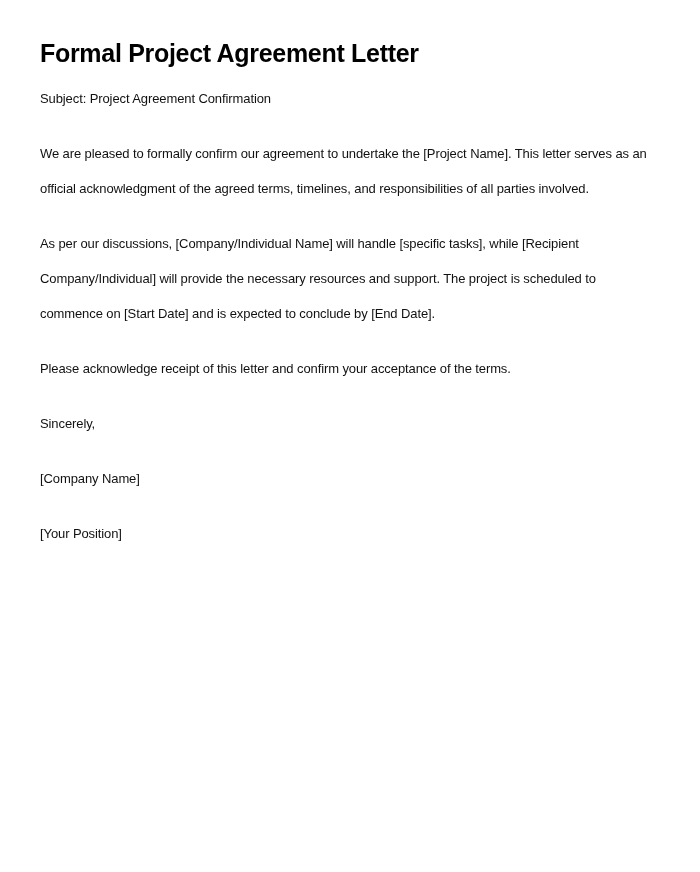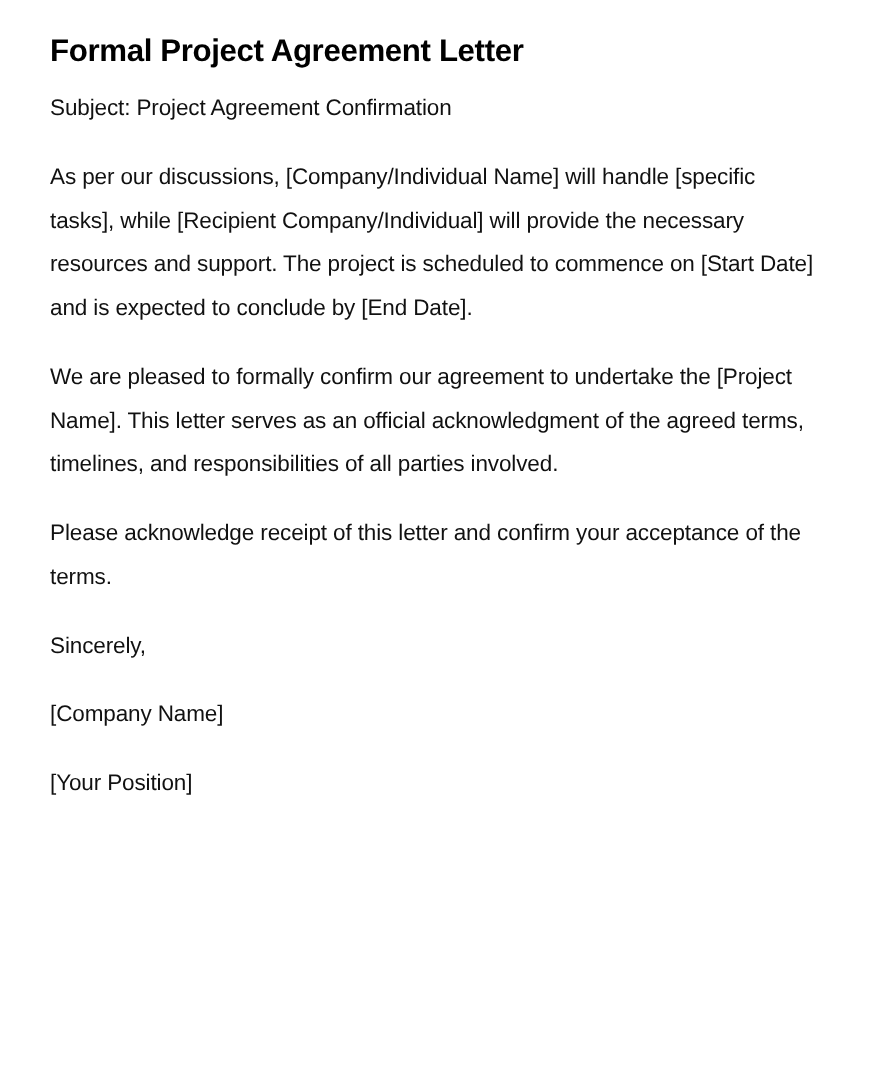--- a/index.html
+++ b/index.html
@@ -8,43 +8,43 @@
       background: #ffffff;
     }
     body {
       width: 700px;
       height: 872px;
       overflow: hidden;
       font-family: "Liberation Sans", sans-serif;
       color: #111111;
     }
     .page {
-      padding: 25px 40px 0 40px;
+      padding: 37px 40px 0 40px;
     }
     .title {
       font-family: "Liberation Sans", sans-serif;
       font-weight: bold;
       font-size: 25px;
       line-height: 32px;
       margin: 0 0 12px 0;
       letter-spacing: -0.3px;
       color: #000000;
     }
     .para {
-      font-size: 18px;
+      font-size: 13px;
       line-height: 35px;
       margin: 0 0 20px 0;
       letter-spacing: -0.1px;
     }
   </style>
 </head>
 <body>
 
 <div class="page">
   <h1 class="title">Formal Project Agreement Letter</h1>
   <p class="para">Subject: Project Agreement Confirmation</p>
+  <p class="para">We are pleased to formally confirm our agreement to undertake the [Project Name]. This letter serves as an official acknowledgment of the agreed terms, timelines, and responsibilities of all parties involved.</p>
   <p class="para">As per our discussions, [Company/Individual Name] will handle [specific tasks], while [Recipient Company/Individual] will provide the necessary resources and support. The project is scheduled to commence on [Start Date] and is expected to conclude by [End Date].</p>
-  <p class="para">We are pleased to formally confirm our agreement to undertake the [Project Name]. This letter serves as an official acknowledgment of the agreed terms, timelines, and responsibilities of all parties involved.</p>
   <p class="para">Please acknowledge receipt of this letter and confirm your acceptance of the terms.</p>
   <p class="para">Sincerely,</p>
   <p class="para">[Company Name]</p>
   <p class="para">[Your Position]</p>
 </div>
 
 </body></html>

